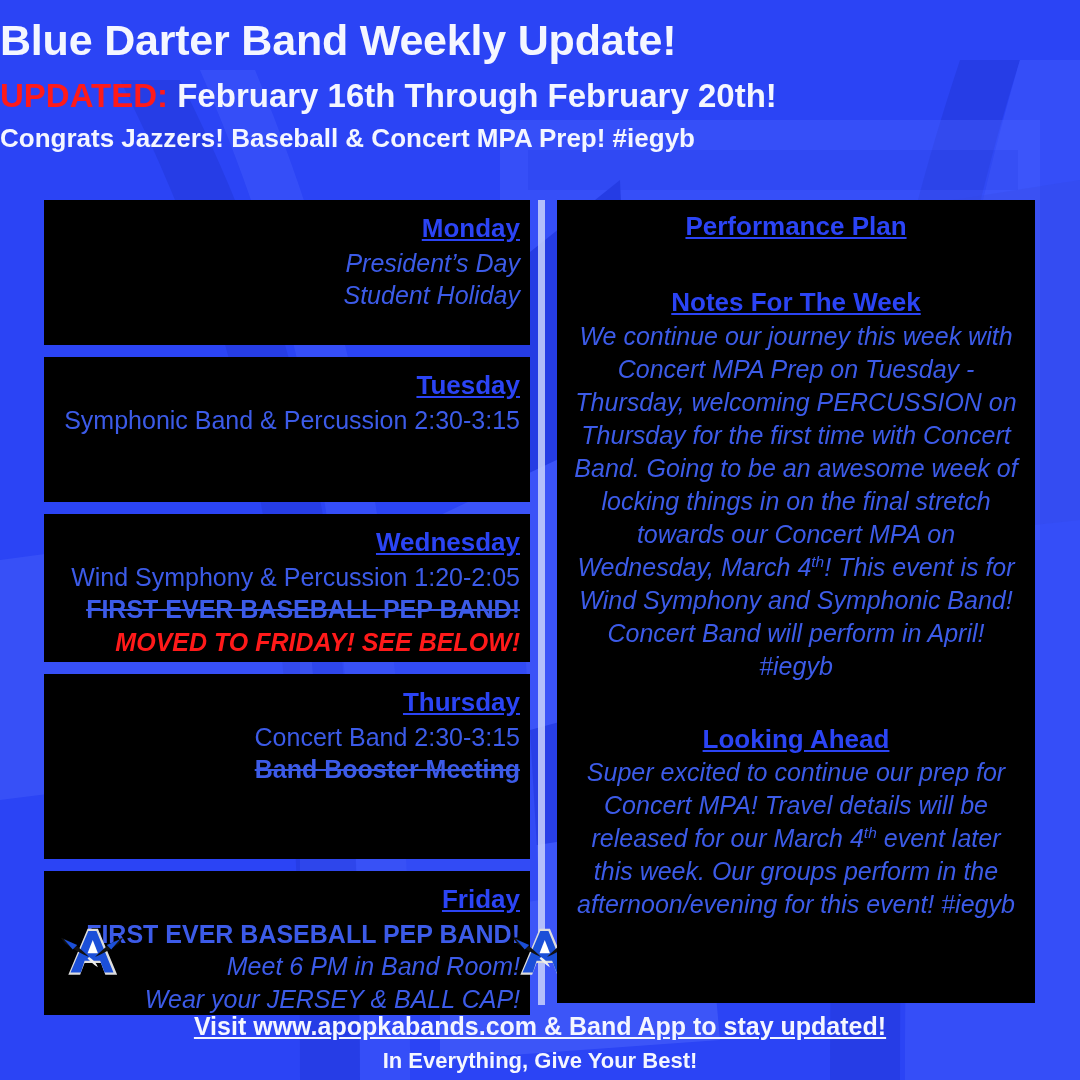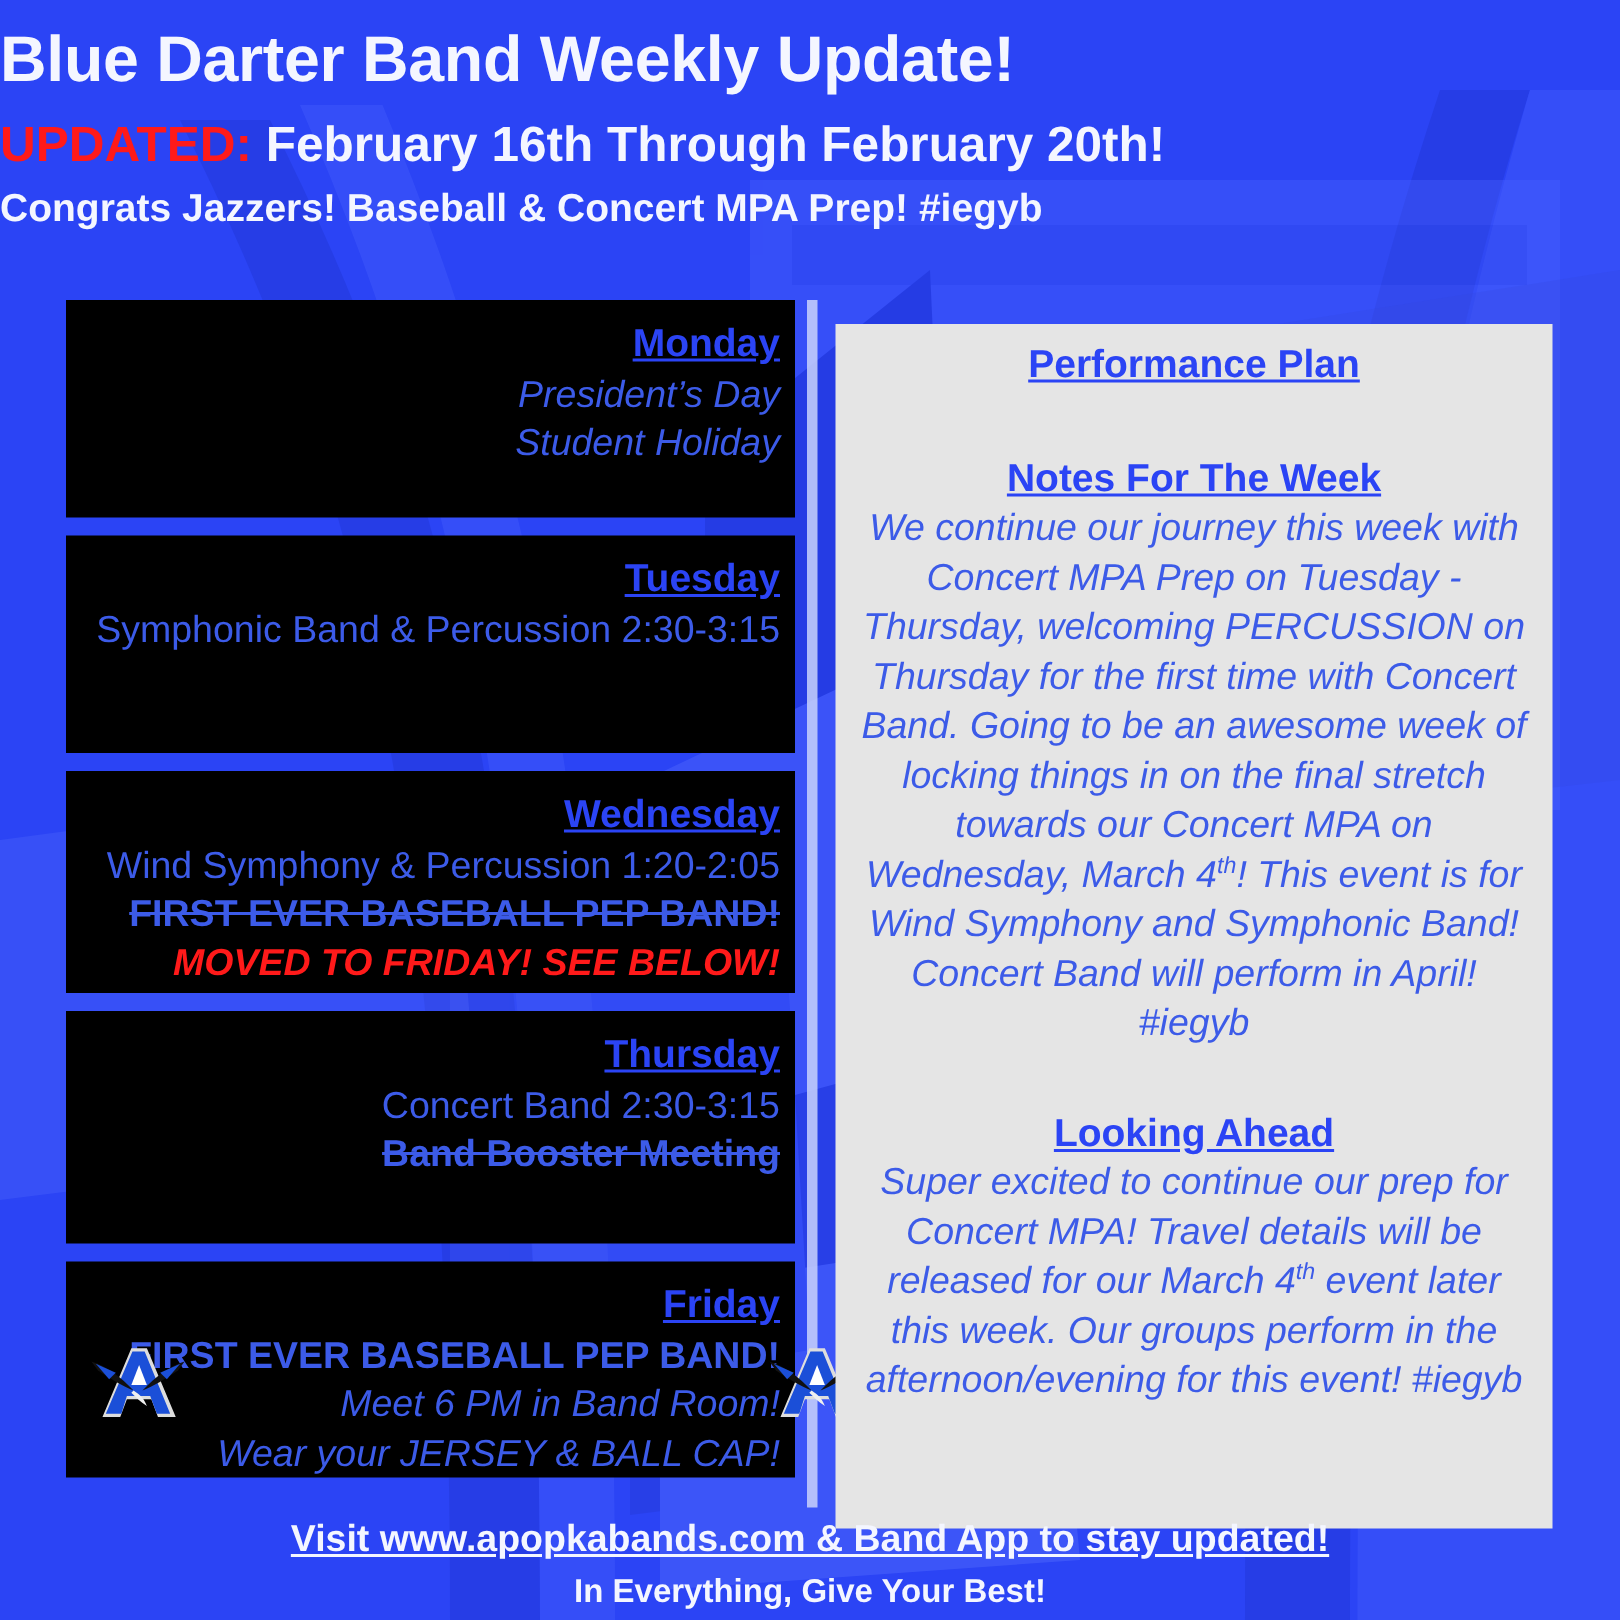--- a/index.html
+++ b/index.html
@@ -31,33 +31,32 @@
     margin-top:12px;
   }
   .hdr-sub .updated{color:#FF1A1A;}
   .hdr-sub2{
     font-size:26px;font-weight:bold;color:#F4F6FF;line-height:1.25;margin-top:6px;
   }
   
   .left-col{position:absolute;left:44px;top:200px;width:486px;z-index:4;}
   .right-col{
     position:absolute;left:557px;top:200px;width:478px;height:803px;
-    background:#e5e5e5;box-sizing:border-box;padding:10px 12px 18px 12px;z-index:4;
+    background:#000000;box-sizing:border-box;padding:10px 12px 18px 12px;z-index:4;
     overflow:hidden;
-    margin-top:16px;
   }
   .card{
     background:#000000;box-sizing:border-box;width:486px;
     margin-bottom:12px;padding:12px 10px 10px 10px;text-align:right;
     position:relative;
   }
   .card.monday{height:145px;}
   .card.tuesday{height:145px;padding-left:20px;}
   .card.wednesday{height:148px;}
-  .card.thursday{height:155px;}
+  .card.thursday{height:185px;}
   .card.friday{height:144px;}
   .day-title{
     font-size:26px;font-weight:bold;color:#2B44F5;text-decoration:underline;
     line-height:1.25;margin-bottom:2px;
   }
   .day-line{
     font-size:25px;color:#3C5BE8;line-height:1.3;
   }
   .day-line.ital{font-style:italic;}
   .day-line.bold{font-weight:bold;}

